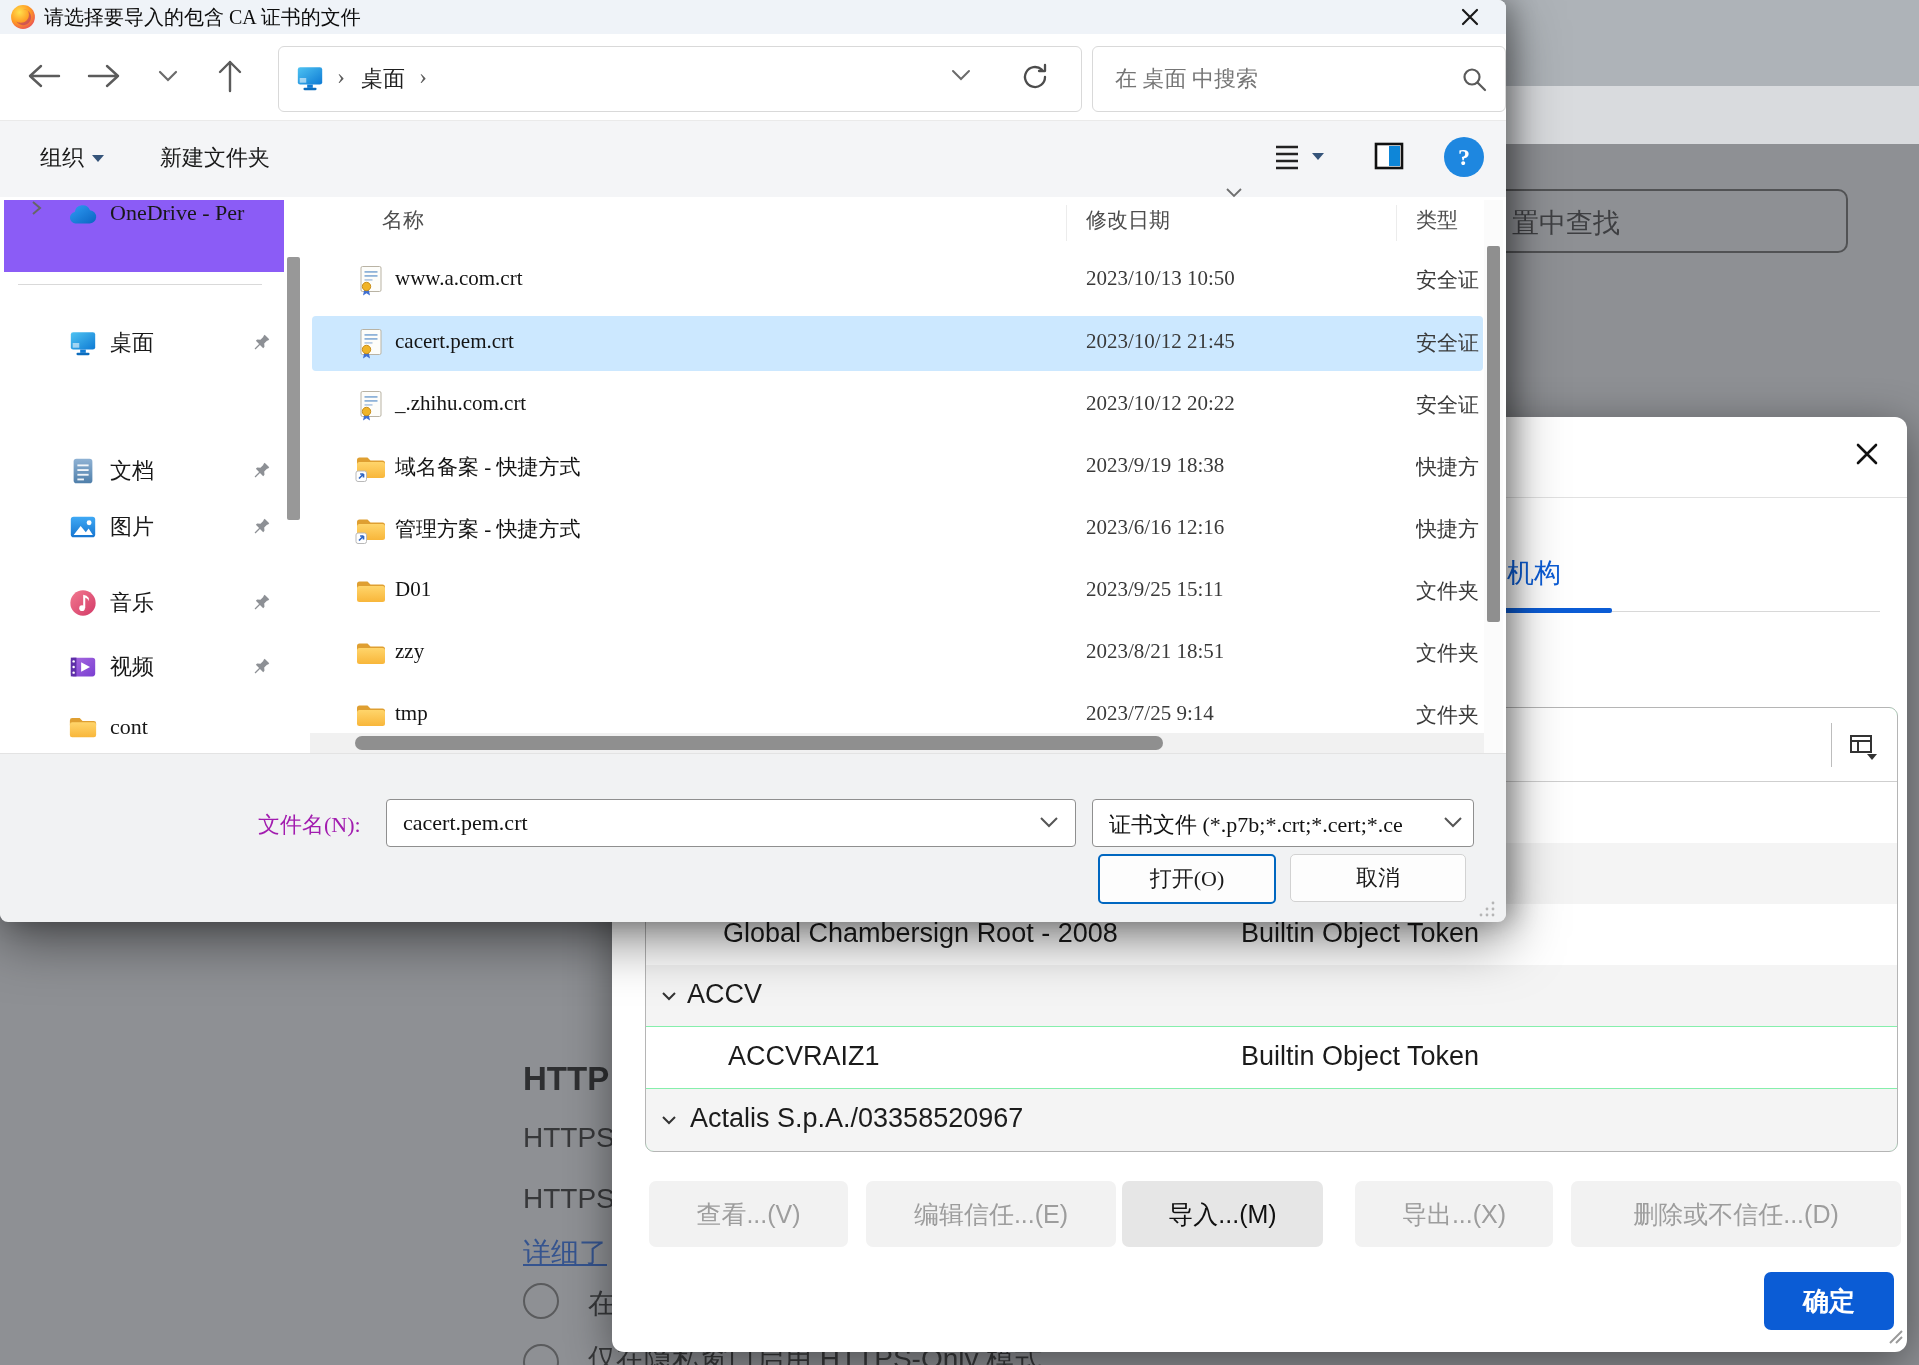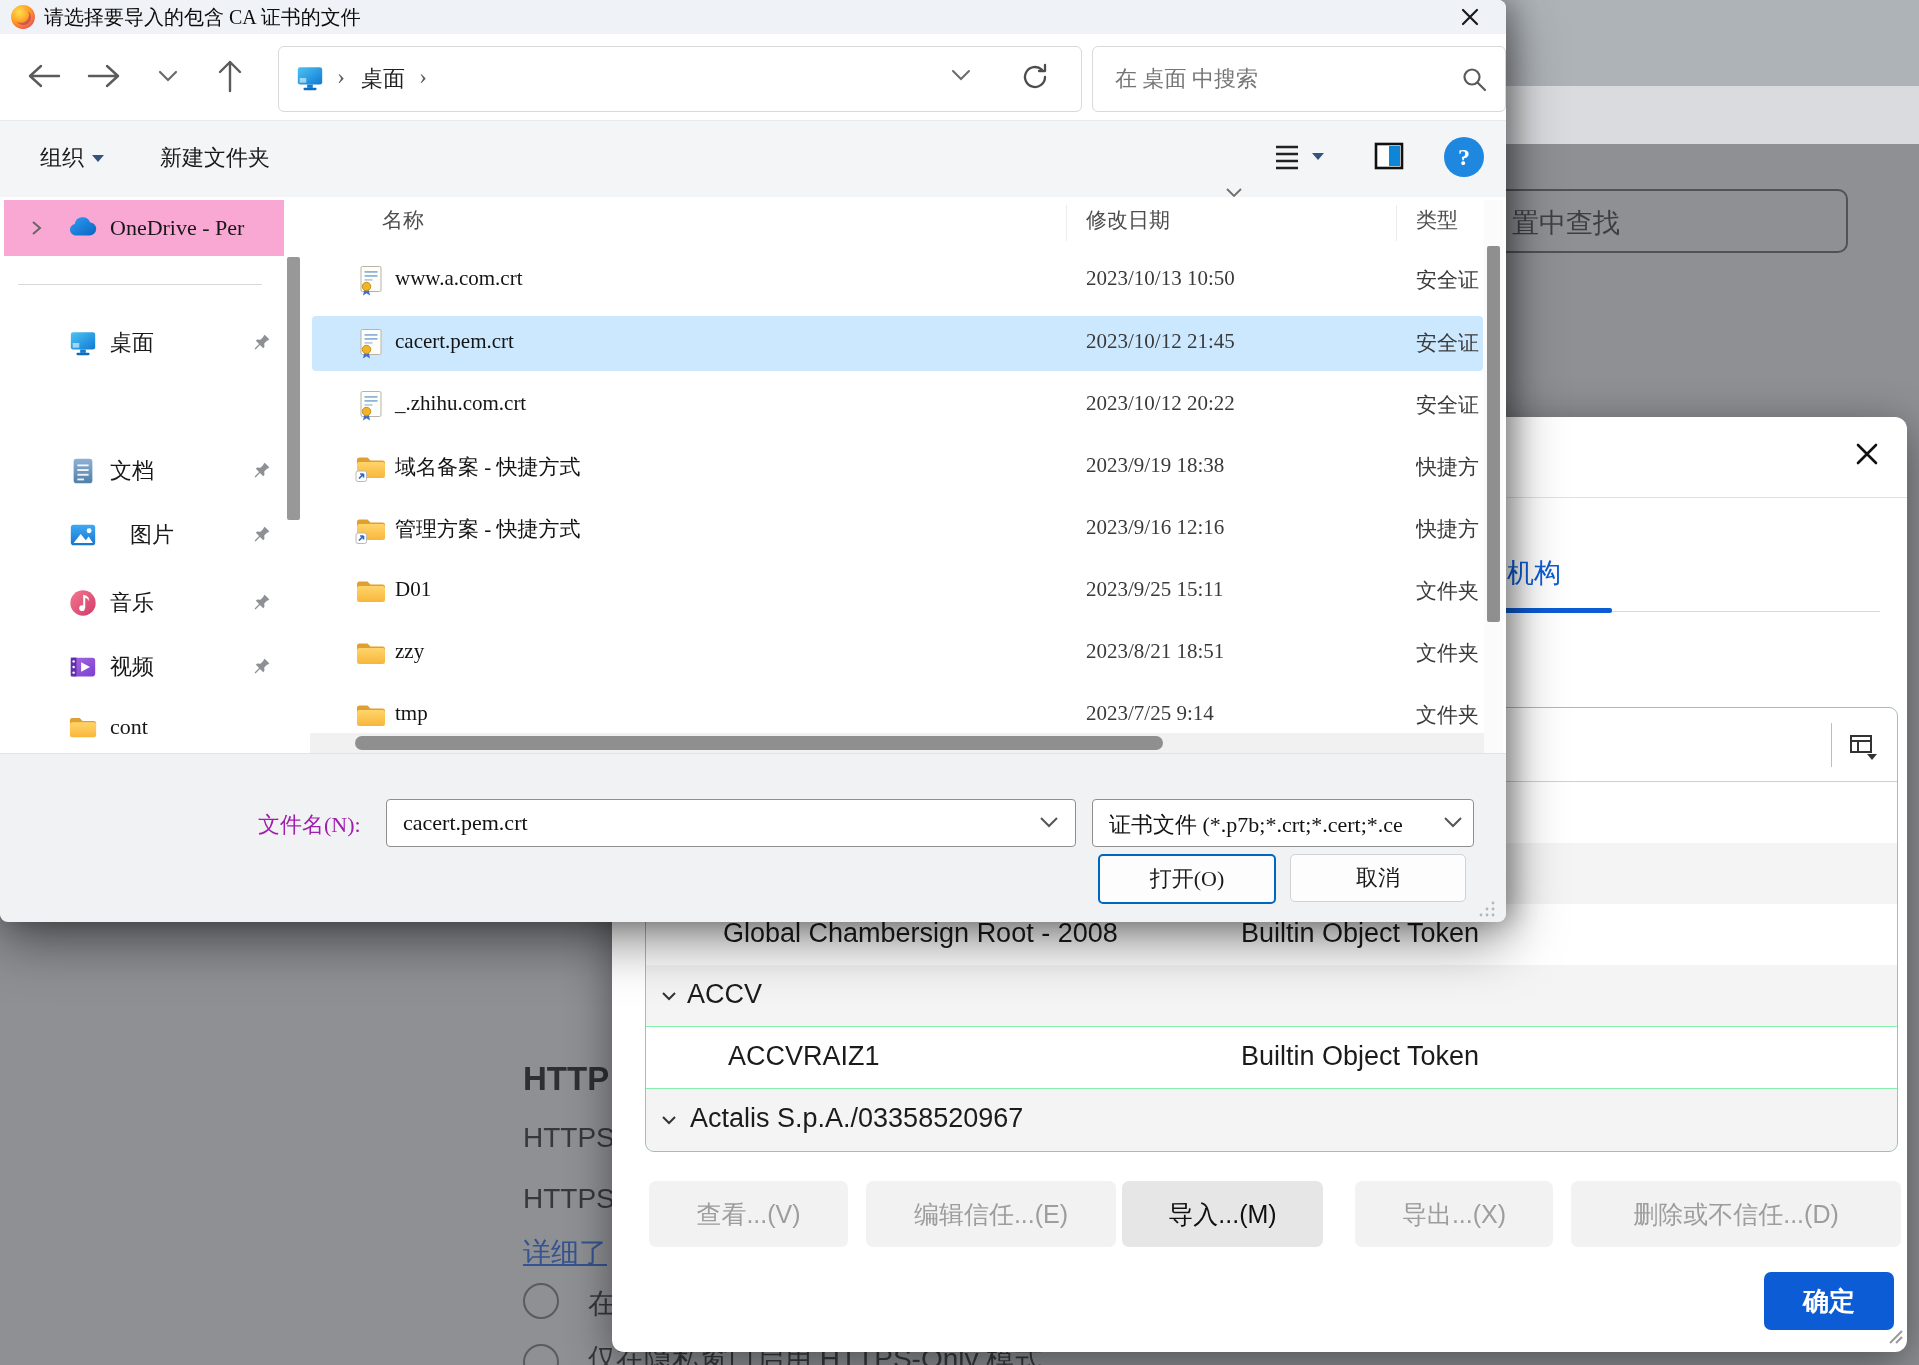--- a/index.html
+++ b/index.html
@@ -59,21 +59,21 @@
   .crumb{font-size:22px;color:#1f1f1f;}
   .crumb-chev{font-size:24px;color:#5d5d5d;}
   .search-ph{position:absolute;left:22px;top:17px;font-size:22px;color:#757575;}
   .fd-toolbar{left:0;top:120px;width:100%;height:77px;background:#f4f5f7;border-top:1px solid #eaeaea;border-bottom:1px solid #e6e6e6;}
   .tb-item{position:absolute;top:22px;font-size:22px;color:#191919;cursor:pointer;display:flex;align-items:center;gap:8px;}
   .tri-down{width:0;height:0;border-left:6px solid transparent;border-right:6px solid transparent;border-top:7px solid #35547a;}
   .helpbtn{left:1444px;top:16px;width:40px;height:40px;border-radius:50%;background:var(--help-blue,#1e87e0);
     color:#fff;font-size:24px;font-weight:bold;display:flex;align-items:center;justify-content:center;cursor:pointer;}
 
   .fd-main{left:0;top:197px;width:100%;height:556px;background:#fff;}
-  .sb-onedrive{left:4px;top:3px;width:280px;height:56px;background:#f9a8d4;display:flex;align-items:center;cursor:pointer;}
+  .sb-onedrive{left:4px;top:3px;width:280px;height:72px;background:#8b5cf6;display:flex;align-items:flex-start;cursor:pointer;}
   .sb-item{position:absolute;left:4px;width:280px;height:52px;display:flex;align-items:center;cursor:pointer;}
   .sb-label{font-size:22px;color:#181818;margin-left:12px;white-space:nowrap;}
   .sb-pin{position:absolute;left:246px;}
   .sb-scroll{left:287px;top:60px;width:13px;height:263px;background:#989898;border-radius:2px;}
   .sb-divider{left:18px;top:87px;width:244px;height:1px;background:#d9d9d9;}
 
   .flist-hdr{font-size:21px;color:#4d4d4d;position:absolute;top:9px;white-space:nowrap;}
   .hdr-sep{position:absolute;top:8px;width:1px;height:36px;background:#ececec;}
   .frow{position:absolute;left:312px;width:1171px;height:55px;border-radius:4px;cursor:pointer;}
   .frow.selected{background:var(--selection,#cce8ff);}
@@ -400,21 +400,21 @@
       </div>
       <div class="sb-item" style="top:248px;">
         <svg style="margin-left:64px;" width="30" height="30">
             <use href="#sym-document"></use>
           </svg>
         <span class="sb-label">文档</span>
         <svg class="sb-pin" width="22" height="22">
             <use href="#sym-pin"></use>
           </svg>
       </div>
-      <div class="sb-item" style="top:312px;gap:20px;">
+      <div class="sb-item" style="top:304px;">
         <svg style="margin-left:64px;" width="30" height="30">
             <use href="#sym-pictures"></use>
           </svg>
         <span class="sb-label">图片</span>
         <svg class="sb-pin" width="22" height="22">
             <use href="#sym-pin"></use>
           </svg>
       </div>
       <div class="sb-item" style="top:380px;">
         <svg style="margin-left:64px;" width="30" height="30">
@@ -480,21 +480,21 @@
           </svg>
         <span class="fname">域名备案 - 快捷方式</span>
         <span class="fdate">2023/9/19 18:38</span>
         <span class="ftype">快捷方</span>
       </div>
       <div class="frow" style="top:305px;">
         <svg class="fico" width="32" height="32">
             <use href="#sym-folder-shortcut"></use>
           </svg>
         <span class="fname">管理方案 - 快捷方式</span>
-        <span class="fdate">2023/9/16 12:16</span>
+        <span class="fdate">2023/6/16 12:16</span>
         <span class="ftype">快捷方</span>
       </div>
       <div class="frow" style="top:367px;">
         <svg class="fico" width="32" height="32">
             <use href="#sym-folder"></use>
           </svg>
         <span class="fname">D01</span>
         <span class="fdate">2023/9/25 15:11</span>
         <span class="ftype">文件夹</span>
       </div>

